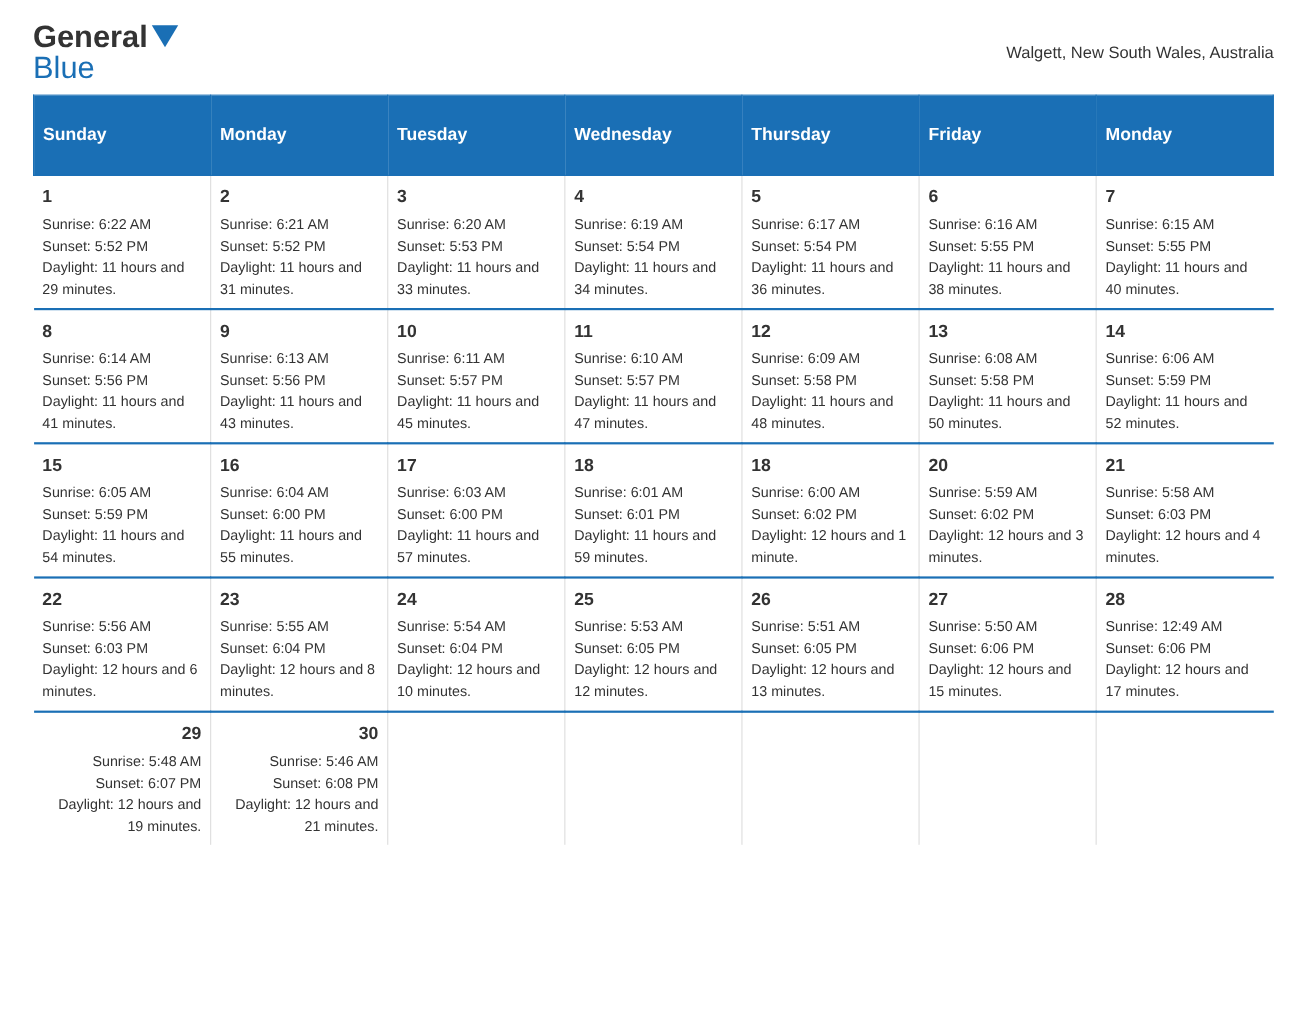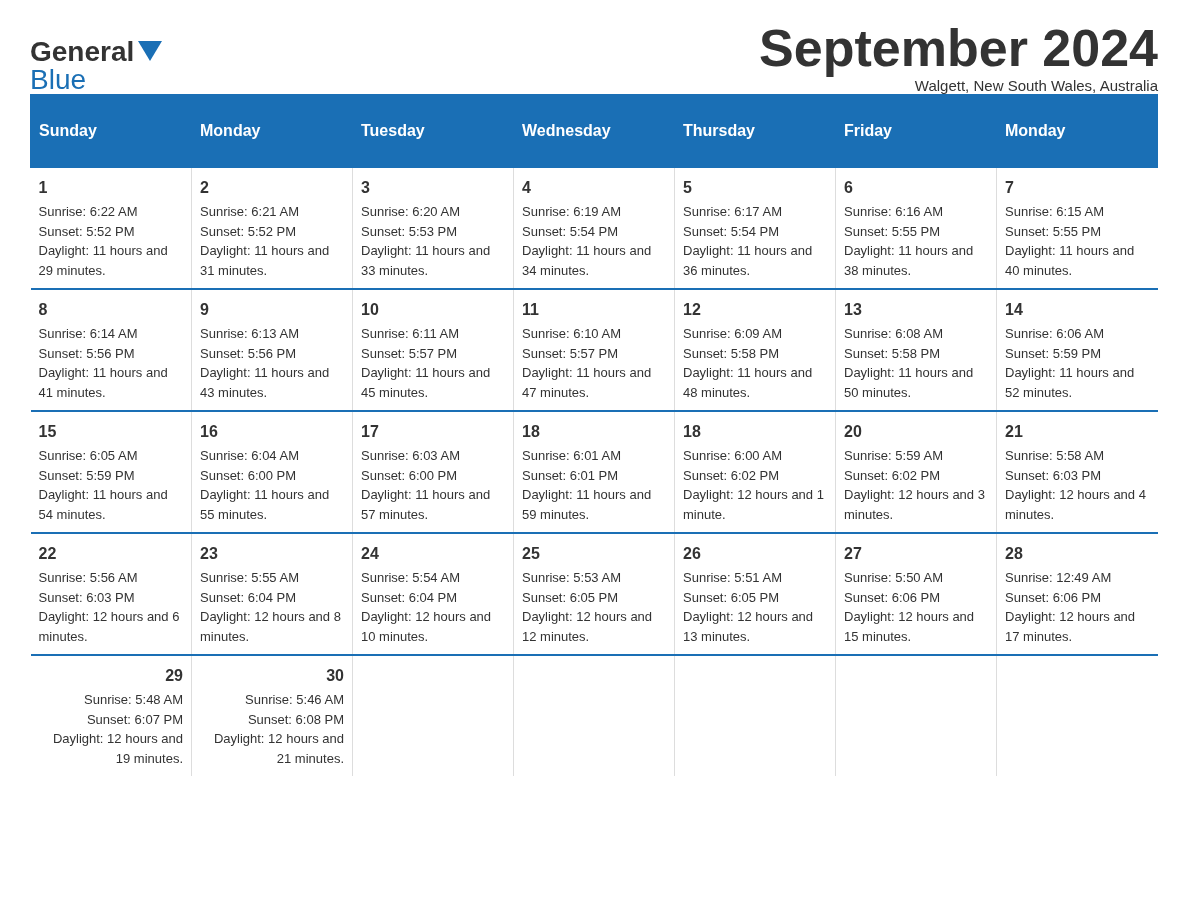--- a/index.html
+++ b/index.html
@@ -6,21 +6,22 @@
     body {
       font-family: Arial, sans-serif;
       background: #fff;
       padding: 20px 30px;
       width: 1188px;
       min-height: 918px;
     }
     .header {
       display: flex;
       justify-content: space-between;
-      align-items: flex-end;
+      align-items: center;
+      margin-bottom: 10px;
     }
     .logo {
       display: flex;
       flex-direction: column;
       align-items: flex-start;
     }
     .logo-text-general {
       font-size: 28px;
       font-weight: bold;
       color: #333;
@@ -111,21 +112,20 @@
 
 <div class="header">
   <div class="logo">
     <div class="logo-row">
       <span class="logo-text-general">General</span>
       <div class="logo-triangle"></div>
     </div>
     <span class="logo-text-blue">Blue</span>
   </div>
   <div class="title-area">
-    <div class="month-title">September 2024</div>
     <div class="location-title">Walgett, New South Wales, Australia</div>
   </div>
 </div>
 
 <table>
   <thead>
     <tr>
     <th>Sunday</th>
         <th>Monday</th>
         <th>Tuesday</th>

